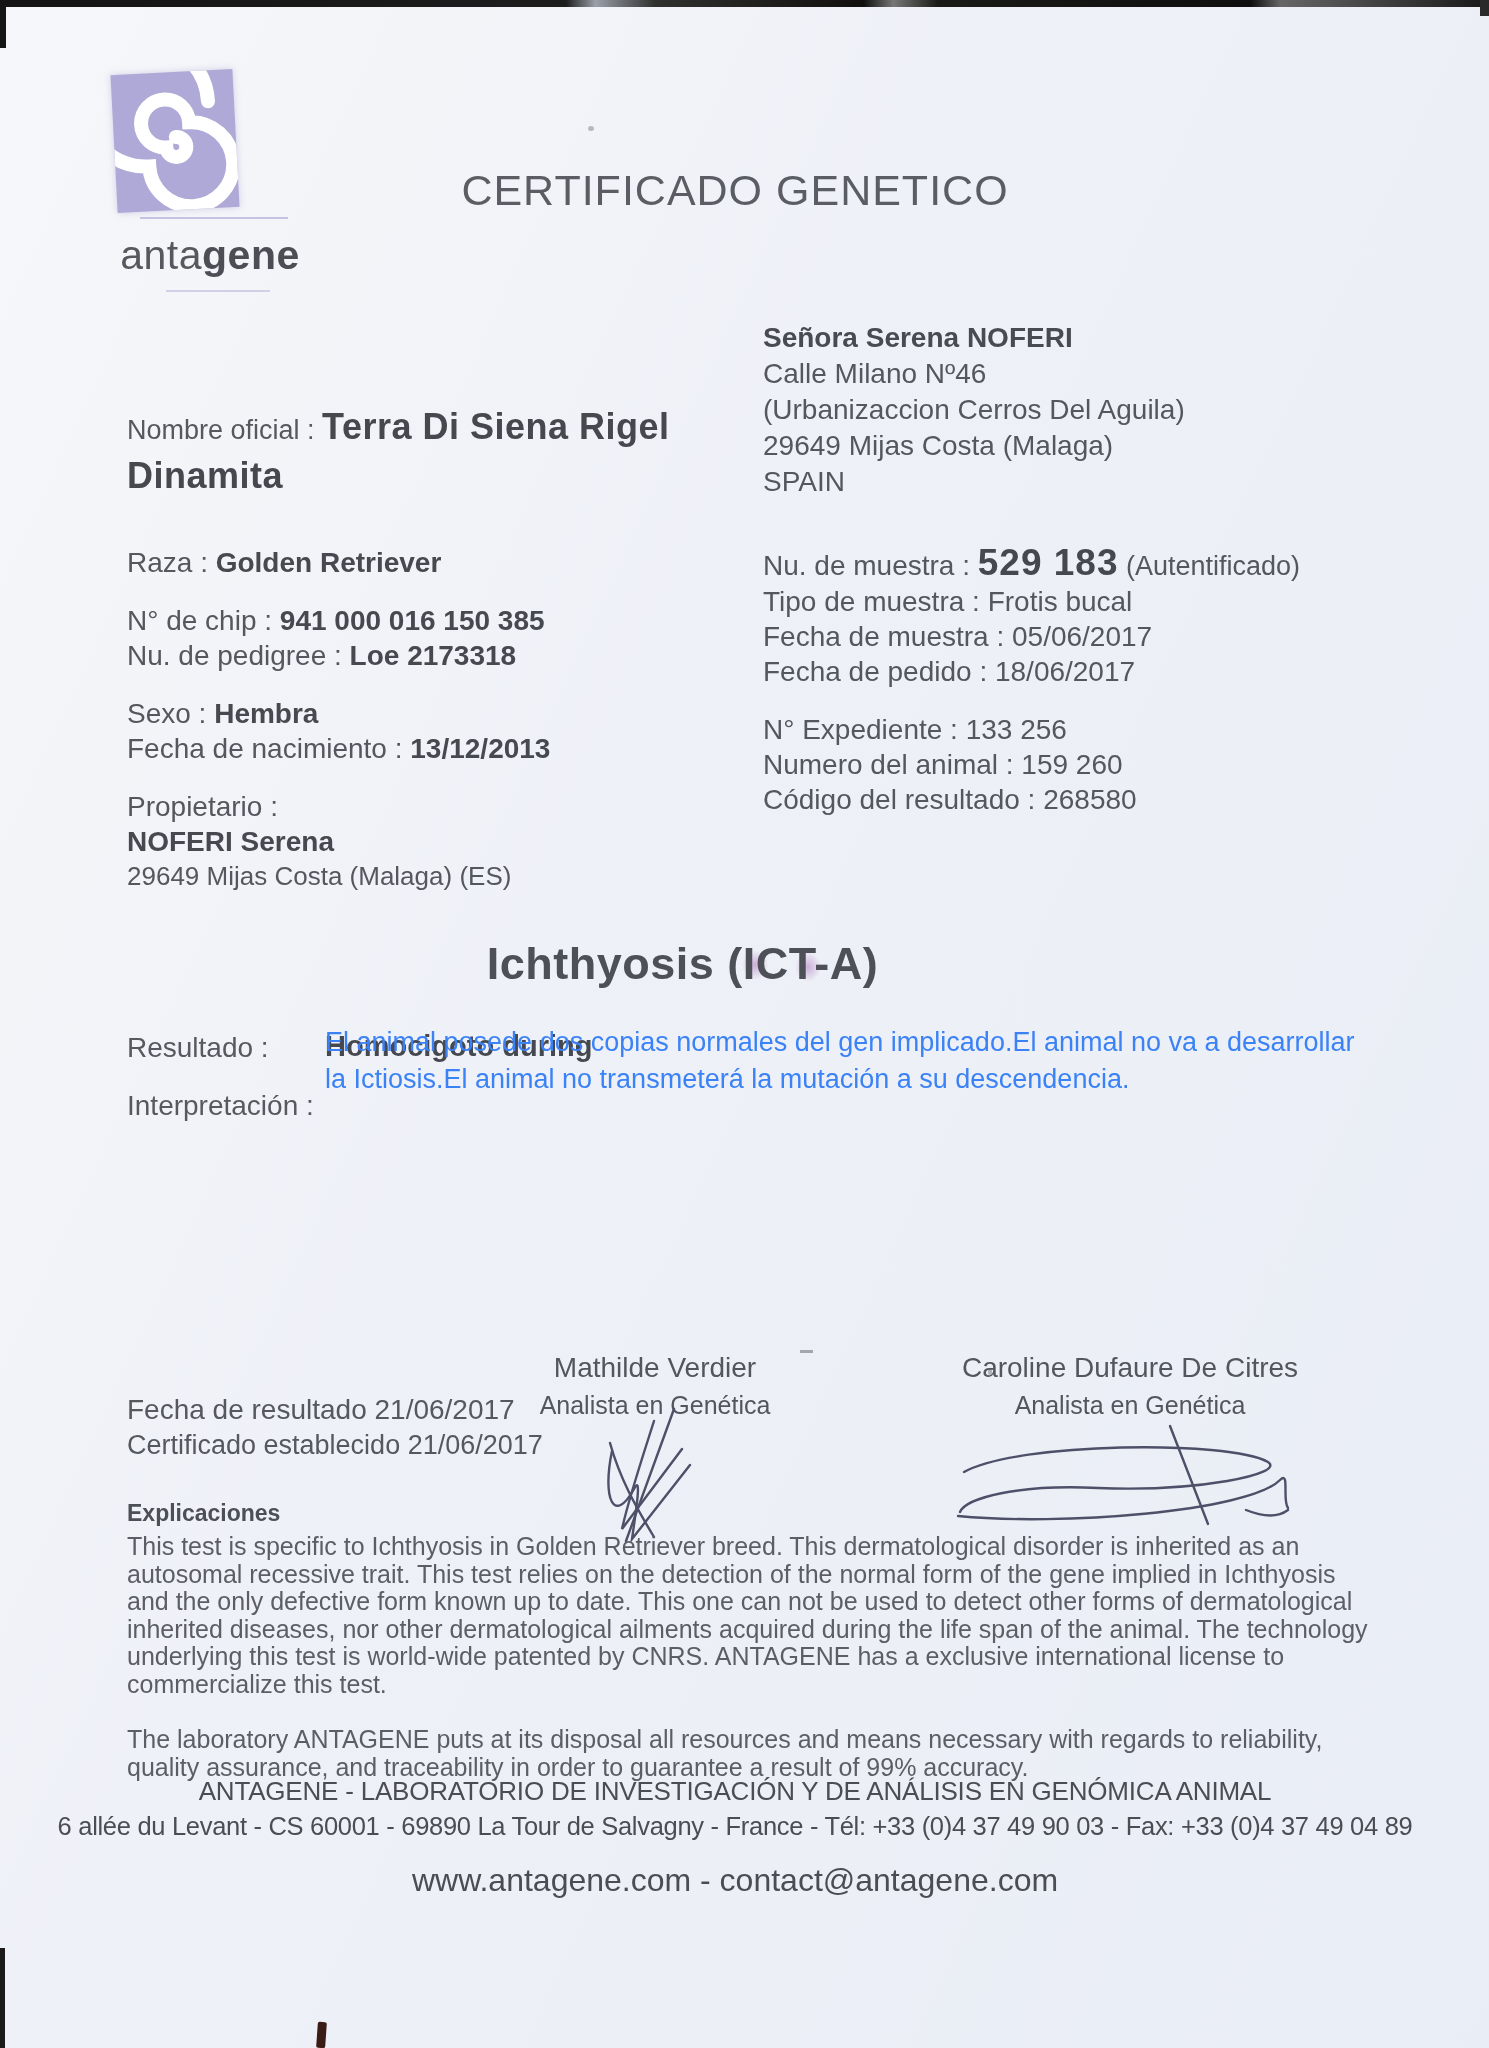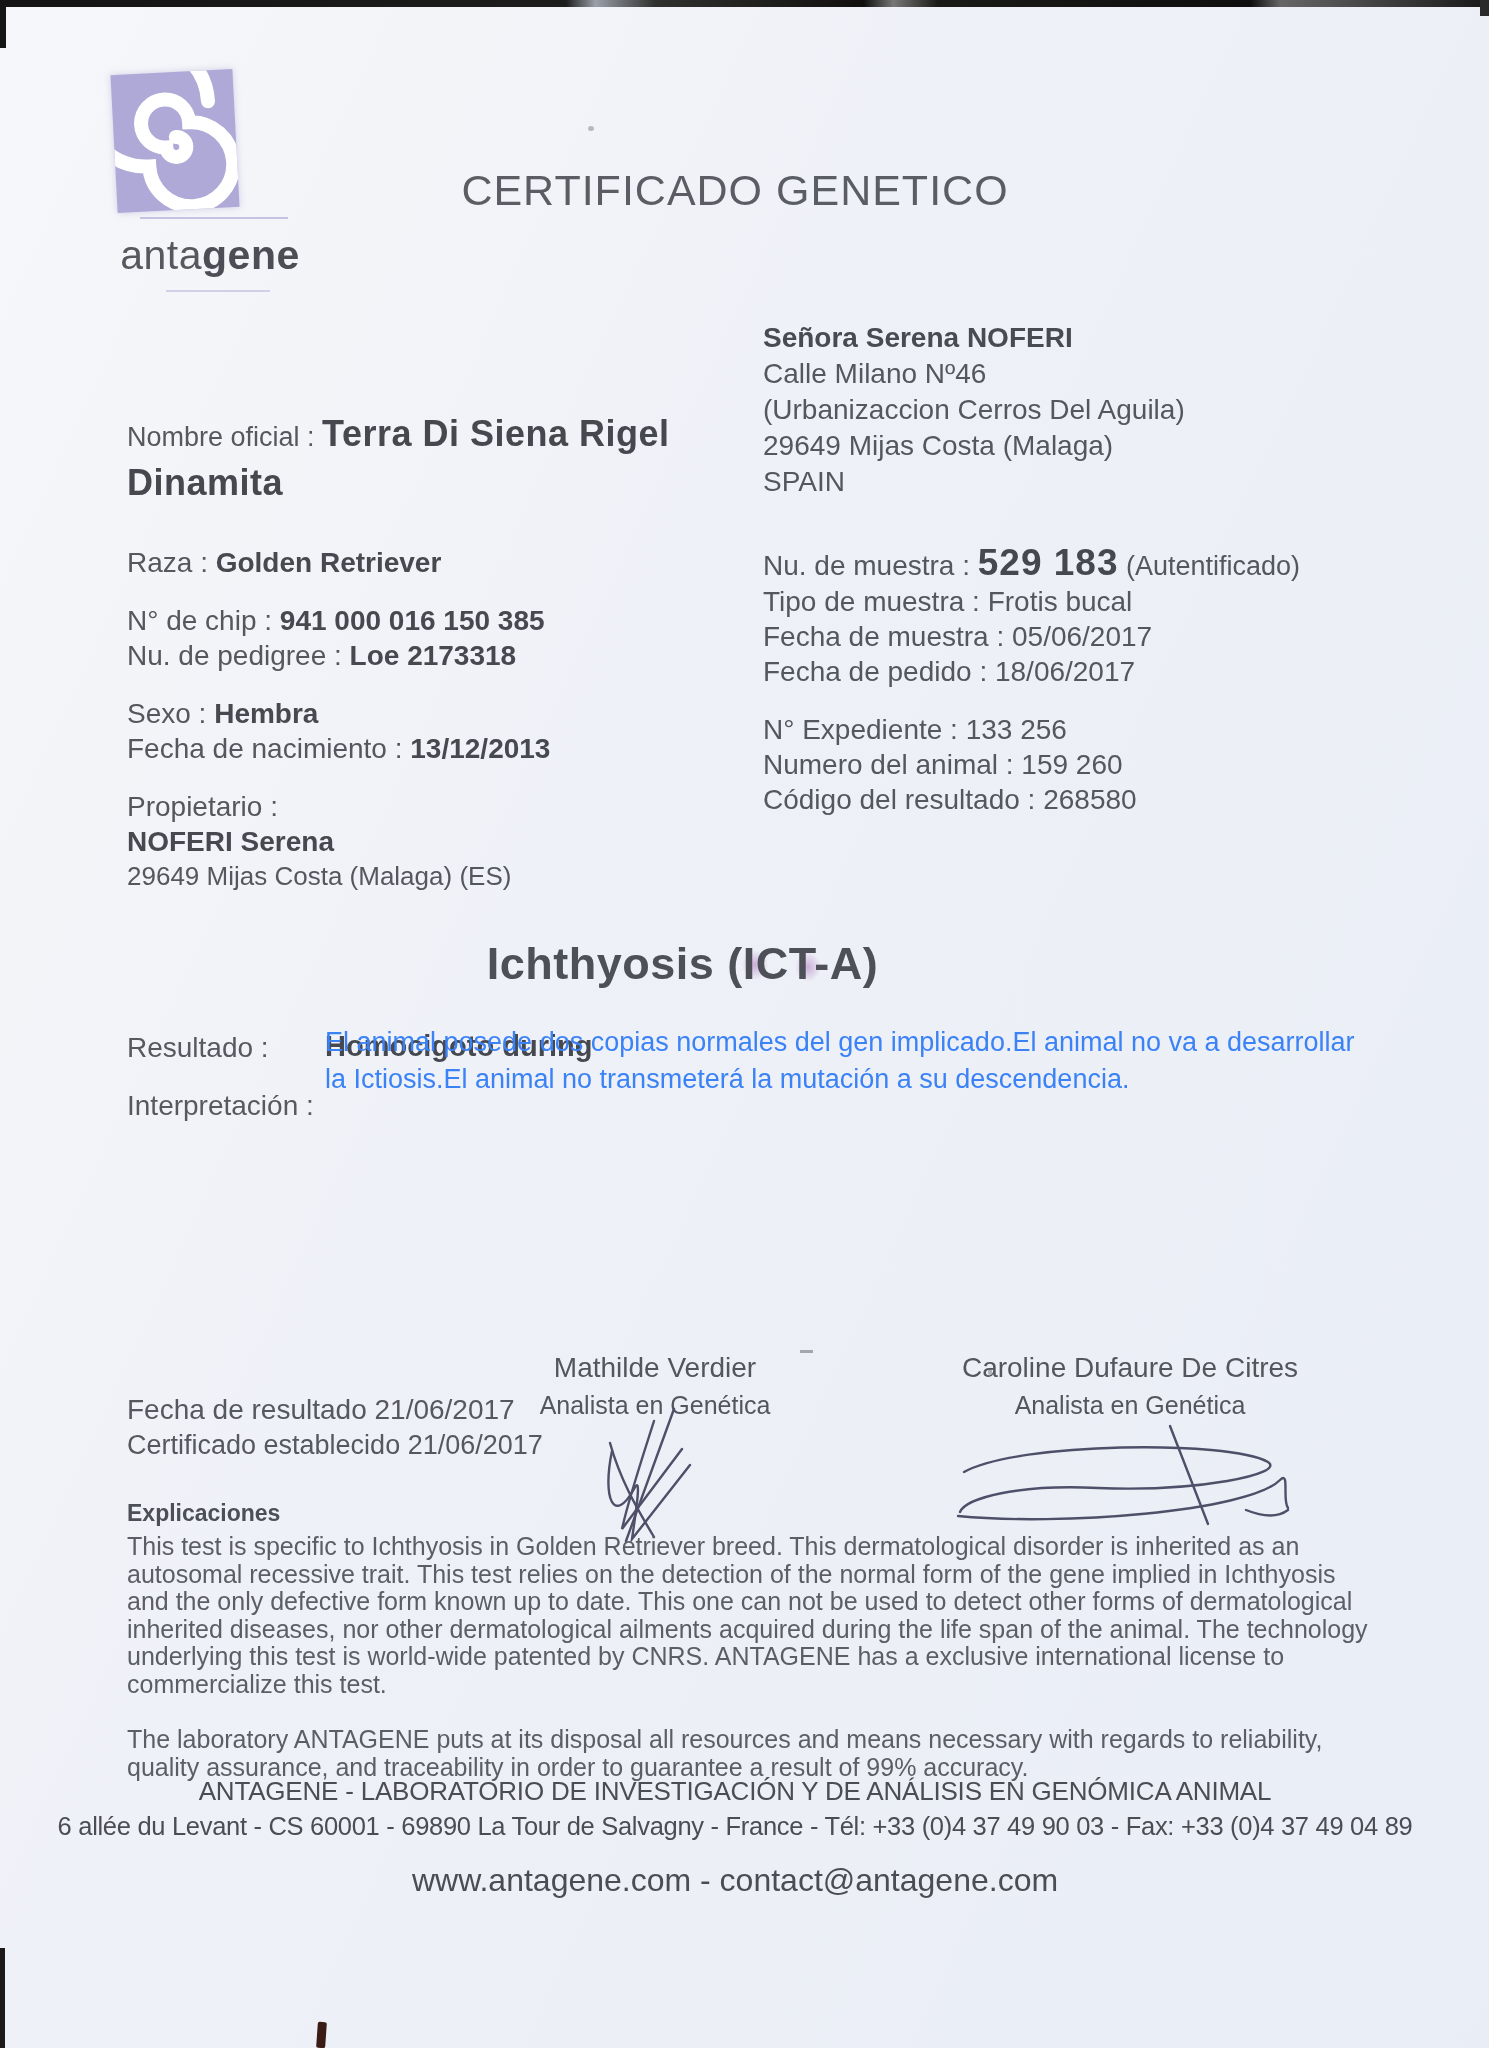--- a/index.html
+++ b/index.html
@@ -28,21 +28,21 @@
   .brand{left:84px;top:232px;width:252px;text-align:center;font-size:41px;color:#55585f;letter-spacing:.5px;}
   .brand b{color:#4b4e55;}
   .brand-rule-top{left:140px;top:217px;width:148px;height:2px;background:#b5b0d9;opacity:.75;}
   .brand-rule-bottom{left:166px;top:290px;width:104px;height:2px;background:#b5b0d9;opacity:.55;}
 
   .doc-title{left:415px;top:166px;width:640px;text-align:center;font-size:43px;color:#5a5d63;letter-spacing:1px;}
 
   .recipient{left:763px;top:320px;font-size:28px;line-height:36px;color:#54575d;}
   .recipient .name{font-weight:bold;color:#484b51;}
 
-  .official{left:127px;top:404px;width:545px;font-size:27px;line-height:46px;color:#55585e;margin-top:7px;}
+  .official{left:127px;top:404px;width:545px;font-size:27px;line-height:46px;color:#55585e;}
   .official strong{font-size:36px;color:#45484e;letter-spacing:.5px;}
 
   .col{font-size:28px;line-height:35px;color:#54575d;}
   .col strong{color:#46494f;}
   .left-col{left:127px;top:545px;width:560px;}
   .right-col{left:763px;top:545px;width:660px;}
   .group{margin-bottom:23px;}
   .small-line{font-size:26px;}
   .big-num{font-size:37px;font-weight:bold;color:#45484e;letter-spacing:1px;}
   .suffix{font-size:27px;}

